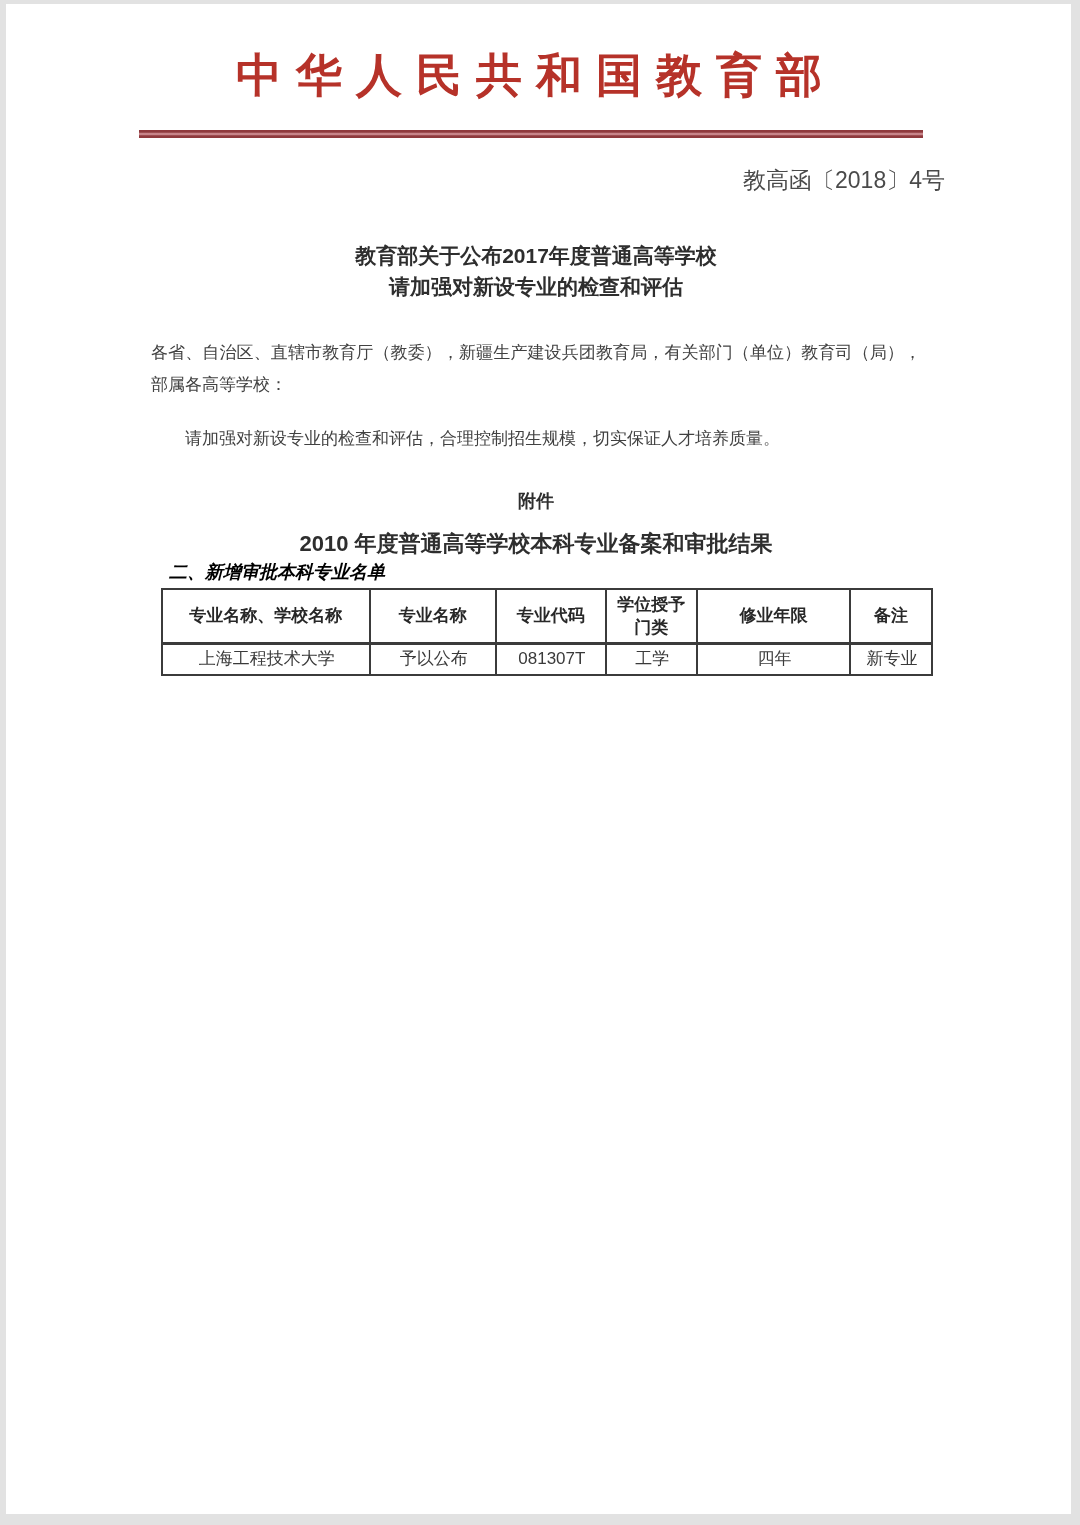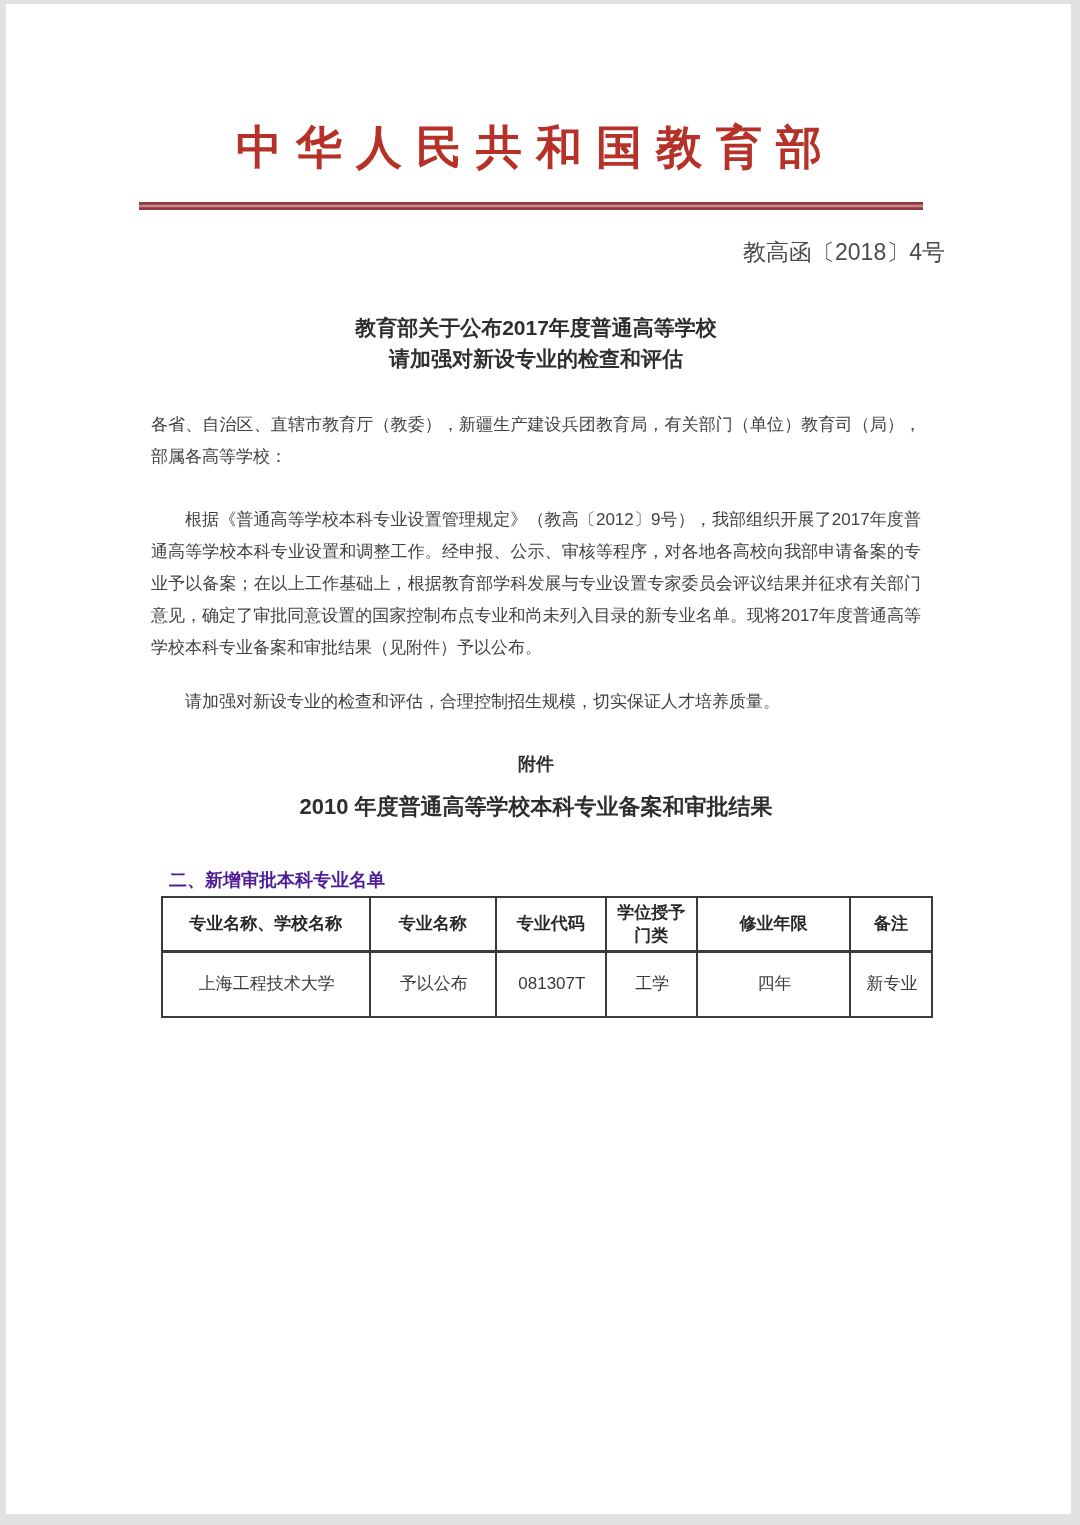--- a/index.html
+++ b/index.html
@@ -14,21 +14,21 @@
     position: absolute;
     top: 4px; left: 6px; right: 9px; bottom: 11px;
     background: #ffffff;
     overflow: hidden;
   }
   .content {
     padding: 0 150px 0 145px;
     color: #414141;
   }
   .letterhead {
-    margin-top: 116px;
+    margin-top: 44px;
     text-align: center;
     font-family: "Liberation Serif", serif;
     font-weight: bold;
     font-size: 46px;
     line-height: 56px;
     letter-spacing: 14px;
     color: #b63229;
     white-space: nowrap;
   }
   .rule {
@@ -80,26 +80,26 @@
   }
   .attachment-title {
     margin-top: 15px;
     text-align: center;
     font-size: 22px;
     line-height: 30px;
     font-weight: bold;
     color: #2e2e2e;
   }
   .section-heading {
-    margin-top: 45px;
     margin-left: 18px;
     font-size: 18px;
     line-height: 26px;
     font-weight: bold;
-    color: #4c1d95;
+    color: #000000;
+    font-style: italic;
   }
   table.approval-table {
     margin: 3px 0 0 10px;
     width: 772px;
     border-collapse: collapse;
     table-layout: fixed;
   }
   .approval-table th, .approval-table td {
     border: 2px solid #3b3b3b;
     text-align: center;
@@ -109,21 +109,21 @@
   }
   .approval-table th {
     font-weight: bold;
     color: #282828;
     height: 54px;
     line-height: 23px;
     border-bottom-width: 3px;
   }
   .approval-table td {
     color: #3a3a3a;
-    height: 66px;
+    height: 32px;
     line-height: 22px;
     padding-left: 6px;
   }
 </style>
 </head>
 <body>
 
 <div class="page">
   <div class="content">
 
@@ -133,21 +133,20 @@
 
     <div class="doc-number">教高函〔2018〕4号</div>
 
     <div class="notice-title">
       <div>教育部关于公布2017年度普通高等学校</div>
       <div>请加强对新设专业的检查和评估</div>
     </div>
 
     <div class="addressee">各省、自治区、直辖市教育厅（教委），新疆生产建设兵团教育局，有关部门（单位）教育司（局），部属各高等学校：</div>
 
-    <div class="para para-1">根据《普通高等学校本科专业设置管理规定》（教高〔2012〕9号），我部组织开展了2017年度普通高等学校本科专业设置和调整工作。经申报、公示、审核等程序，对各地各高校向我部申请备案的专业予以备案；在以上工作基础上，根据教育部学科发展与专业设置专家委员会评议结果并征求有关部门意见，确定了审批同意设置的国家控制布点专业和尚未列入目录的新专业名单。现将2017年度普通高等学校本科专业备案和审批结果（见附件）予以公布。</div>
 
     <div class="para para-2">请加强对新设专业的检查和评估，合理控制招生规模，切实保证人才培养质量。</div>
 
     <div class="attachment-label">附件</div>
 
     <div class="attachment-title">2010 年度普通高等学校本科专业备案和审批结果</div>
 
     <div class="section-heading">二、新增审批本科专业名单</div>
 
     <table class="approval-table">

